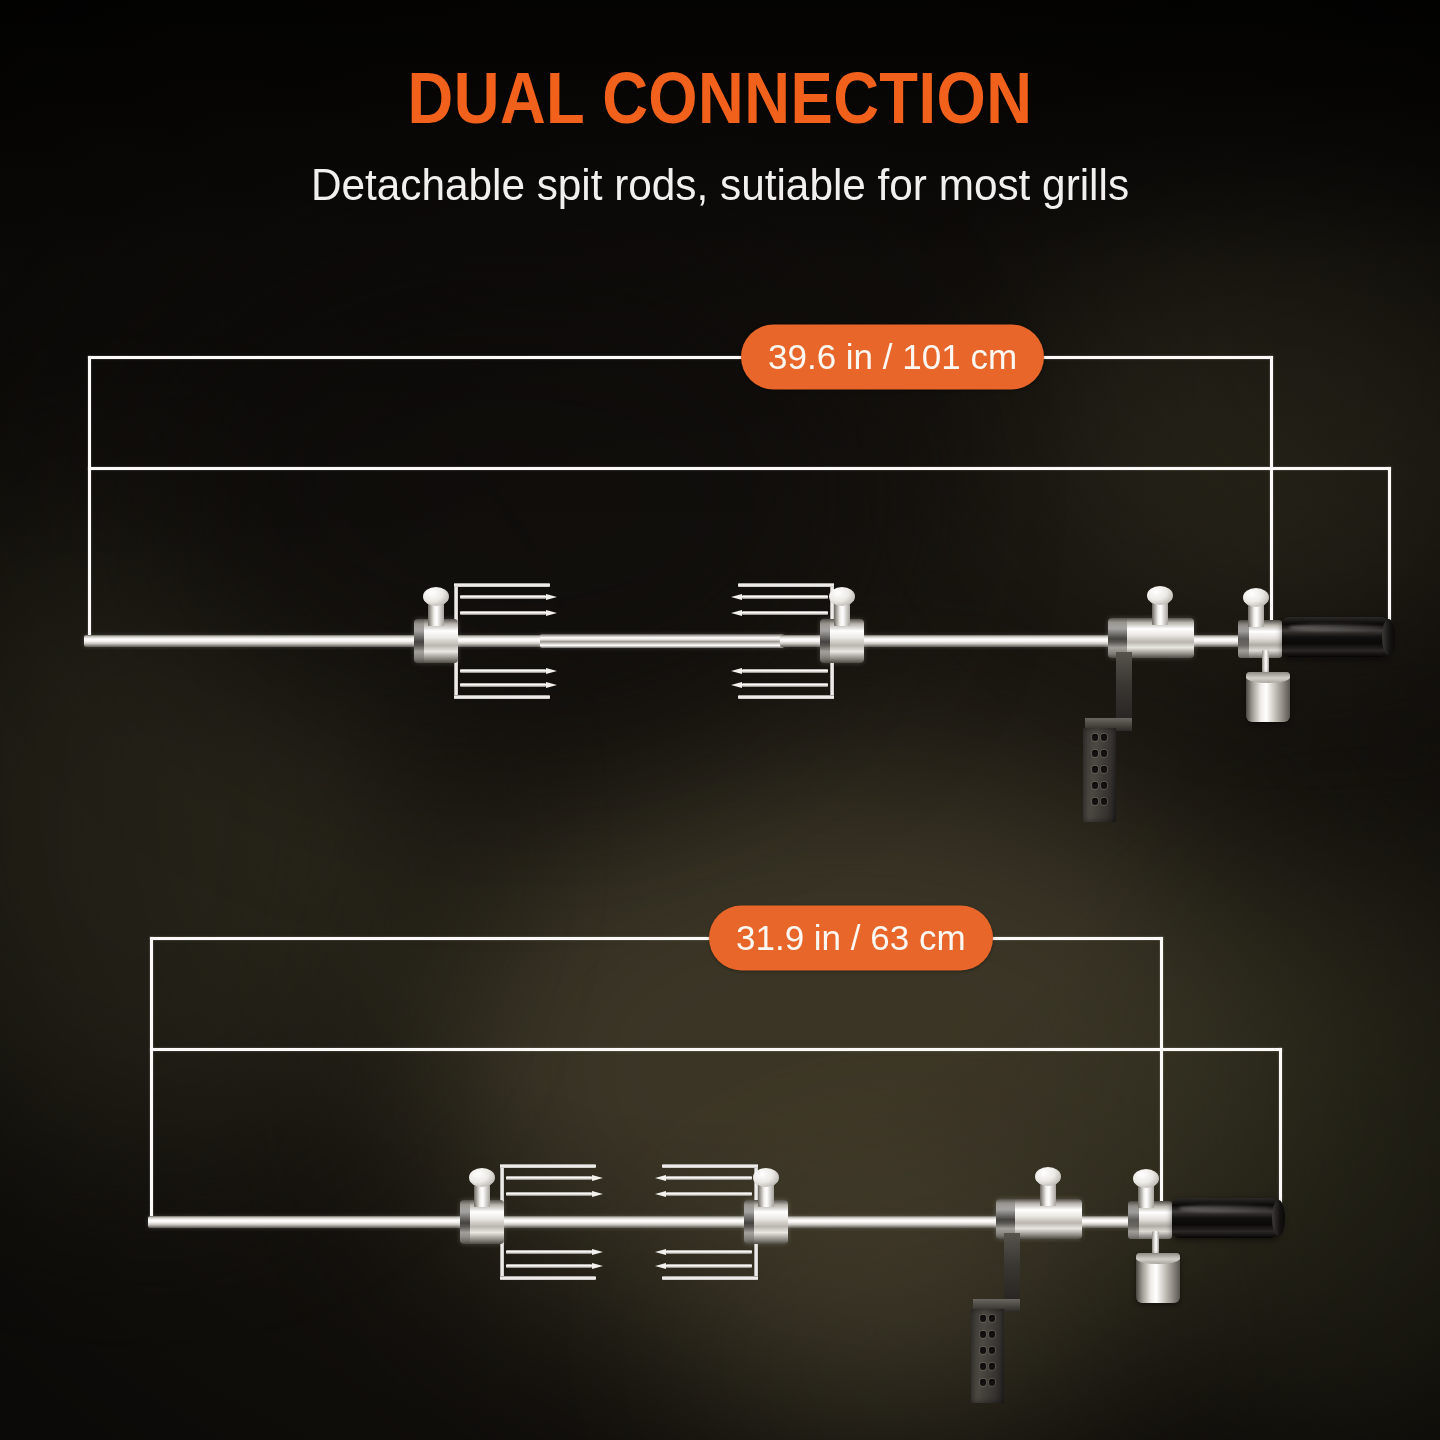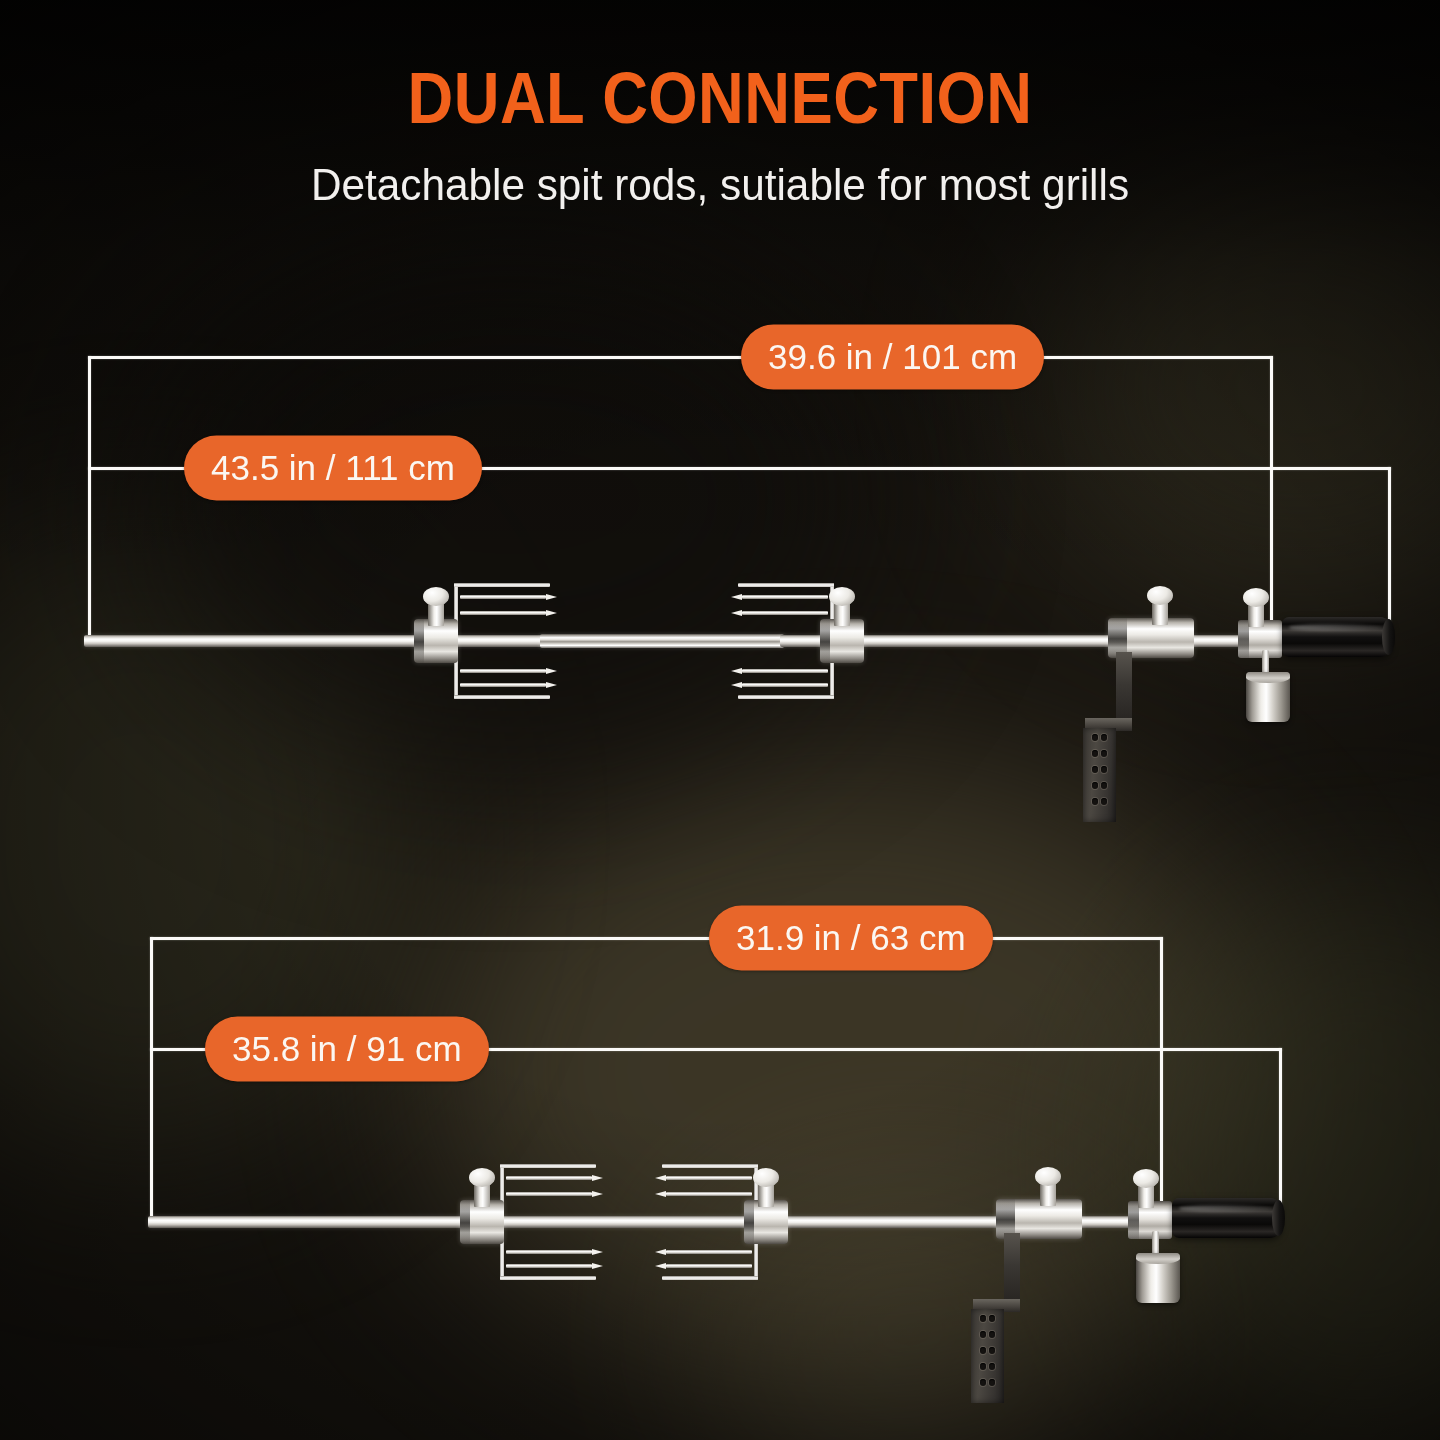--- a/index.html
+++ b/index.html
@@ -262,21 +262,20 @@
 
 <div class="diagram" style="left:0;top:0;width:1440px;height:860px;">
 
   <div class="dimline h" style="left:88px;top:356px;width:1185px;"></div>
   <div class="dimline v" style="left:88px;top:356px;height:285px;"></div>
   <div class="dimline v" style="left:1270px;top:356px;height:272px;"></div>
   <div class="pill" style="left:741px;top:357px;">39.6 in / 101 cm</div>
 
   <div class="dimline h" style="left:88px;top:467px;width:1303px;"></div>
   <div class="dimline v" style="left:1388px;top:467px;height:173px;"></div>
-  <div class="pill" style="left:184px;top:468px;">43.5 in / 111 cm</div>
 
   <div class="assembly" style="left:0;top:0;width:1440px;height:860px;">
 
     <div class="rod" style="left:84px;top:635px;width:460px;"></div>
 
     <div class="rod polished" style="left:540px;top:634px;width:244px;"></div>
 
     <div class="rod" style="left:780px;top:635px;width:480px;"></div>
 
     <div class="fork" style="left:432px;top:583px;width:140px;height:116px;">
@@ -335,21 +334,20 @@
 
 <div class="diagram" style="left:0;top:0;width:1440px;height:1440px;">
 
   <div class="dimline h" style="left:150px;top:937px;width:1013px;"></div>
   <div class="dimline v" style="left:150px;top:937px;height:285px;"></div>
   <div class="dimline v" style="left:1160px;top:937px;height:272px;"></div>
   <div class="pill" style="left:709px;top:938px;">31.9 in / 63 cm</div>
 
   <div class="dimline h" style="left:150px;top:1048px;width:1132px;"></div>
   <div class="dimline v" style="left:1279px;top:1048px;height:173px;"></div>
-  <div class="pill" style="left:205px;top:1049px;">35.8 in / 91 cm</div>
 
   <div class="assembly" style="left:0;top:0;width:1440px;height:1440px;">
 
     <div class="rod" style="left:148px;top:1216px;width:1005px;"></div>
 
     <div class="fork" style="left:478px;top:1164px;width:140px;height:116px;">
       <div class="spine" style="left:22px;top:0;height:116px;"></div>
       <div class="yoke" style="left:22px;top:0;width:96px;"></div>
       <div class="yoke" style="left:22px;top:112px;width:96px;"></div>
       <div class="tine" style="left:28px;top:12px;width:86px;"></div>

